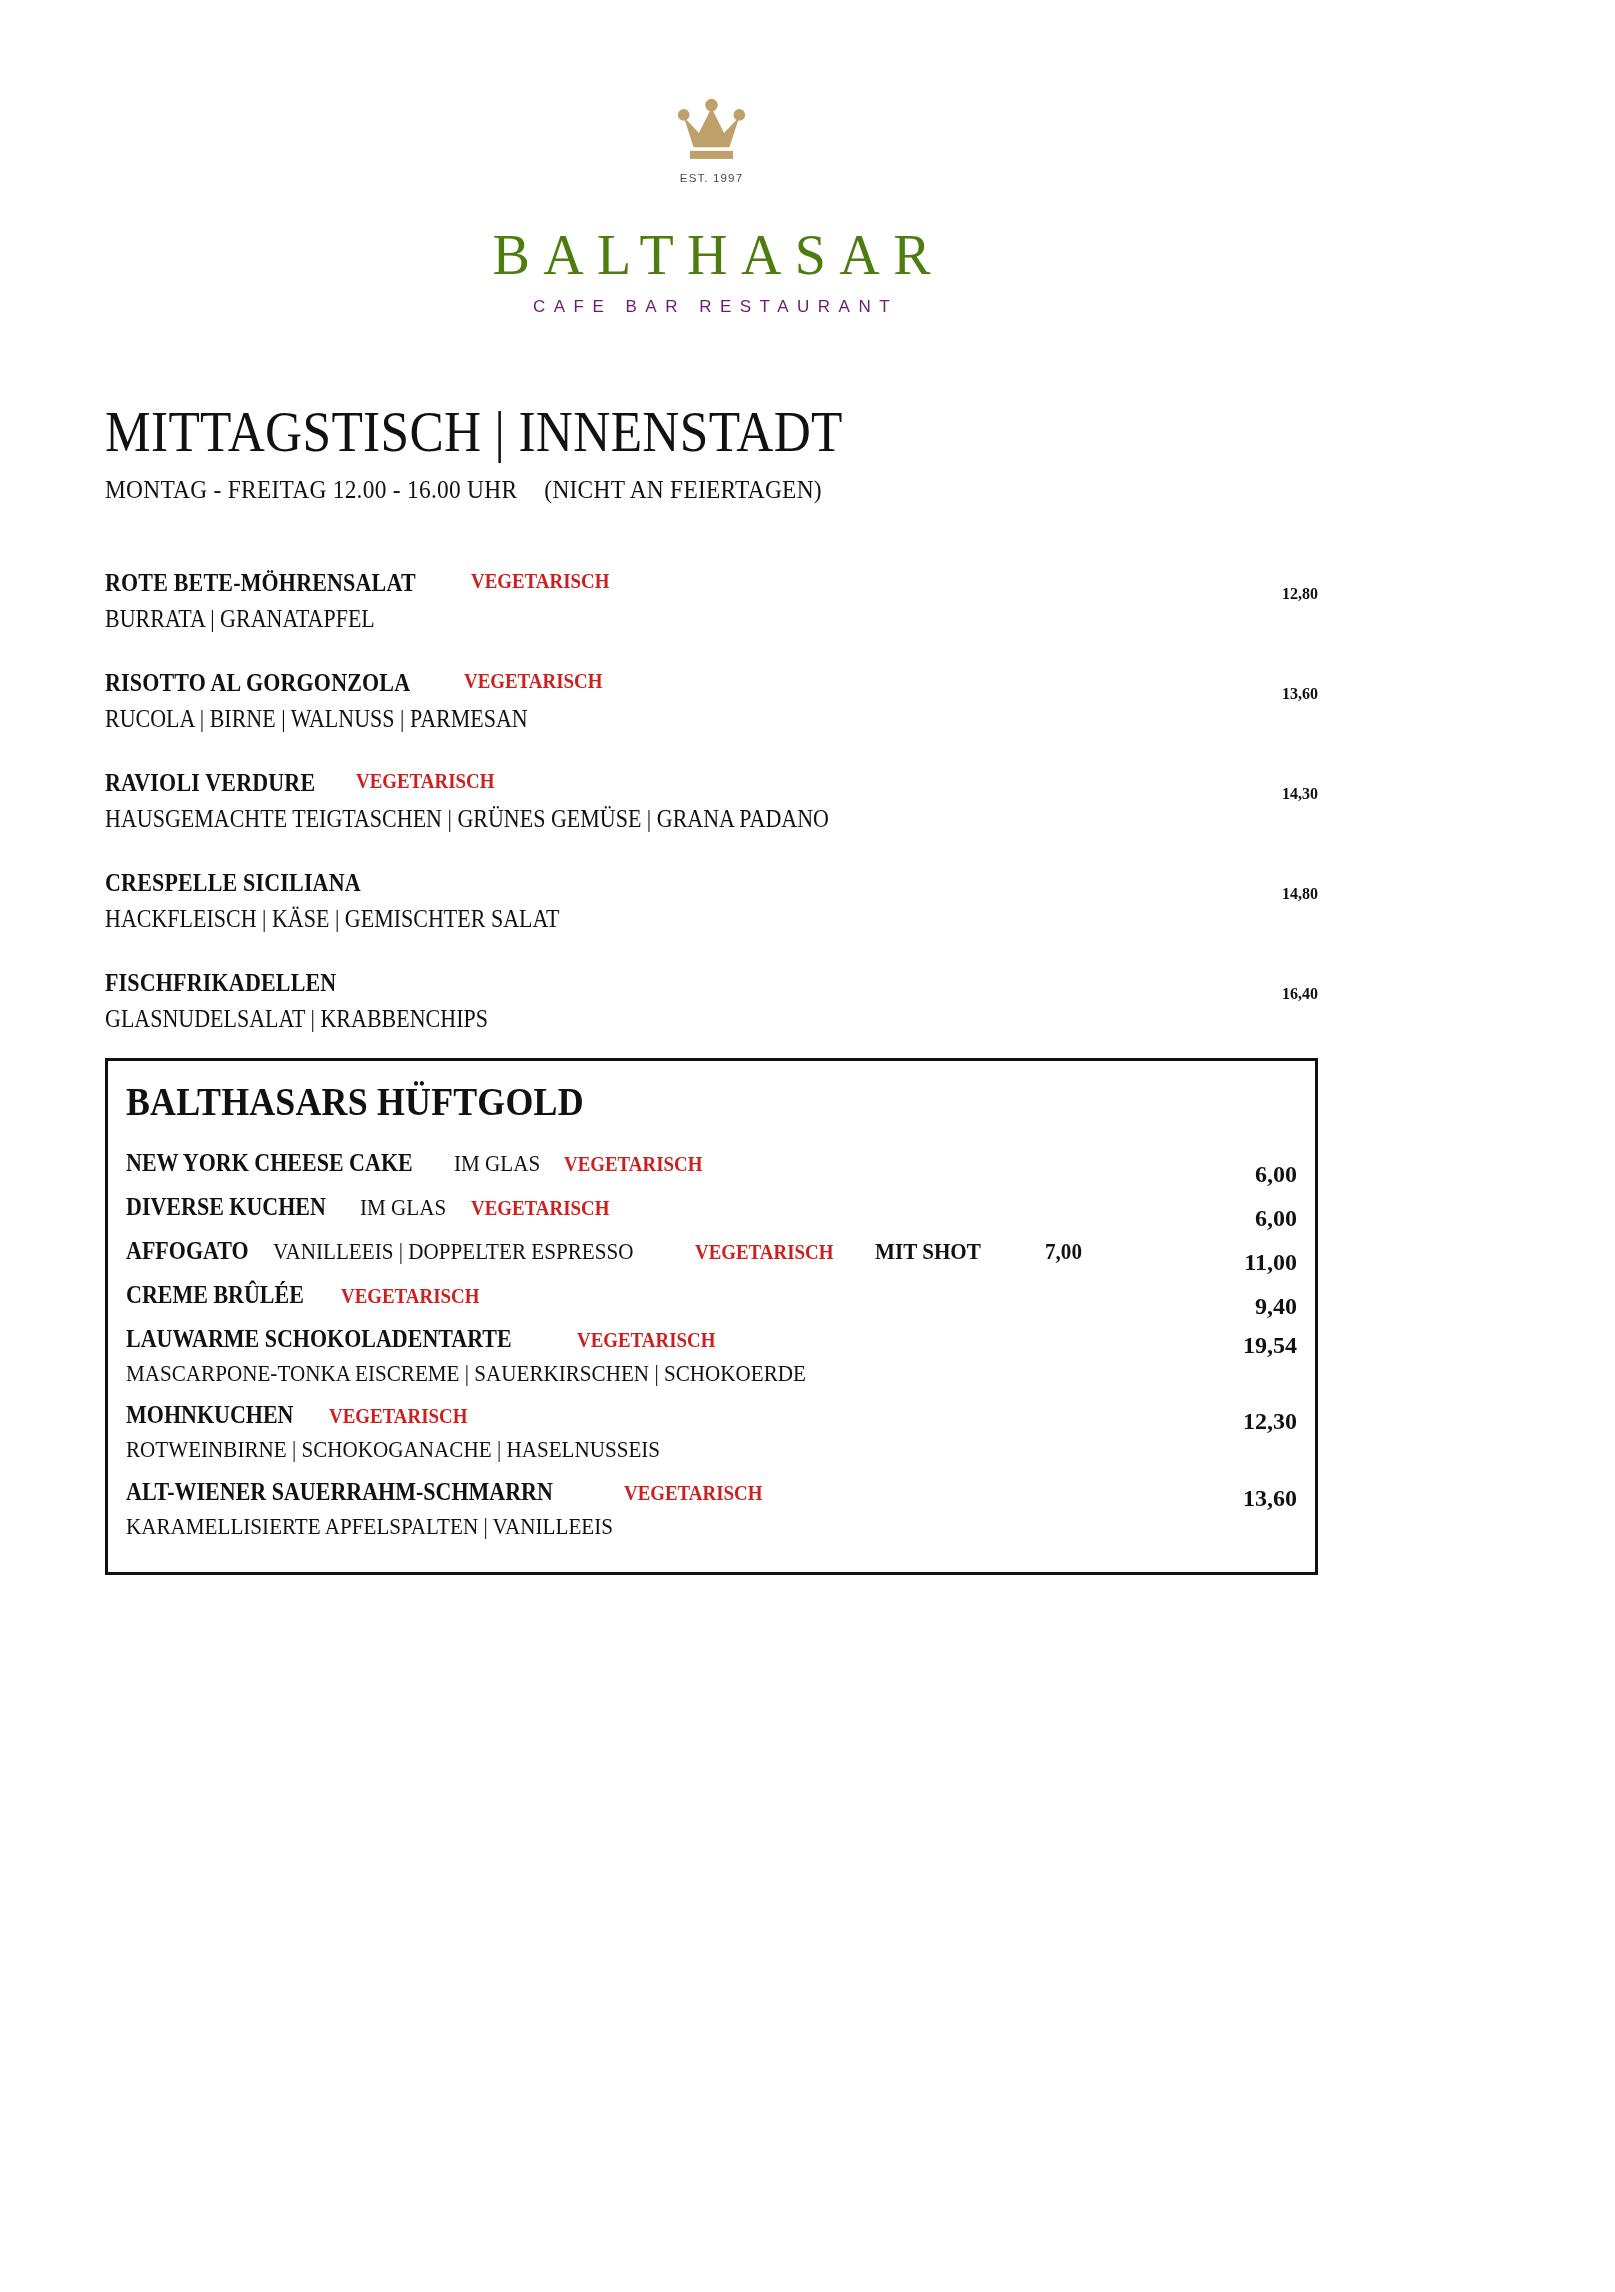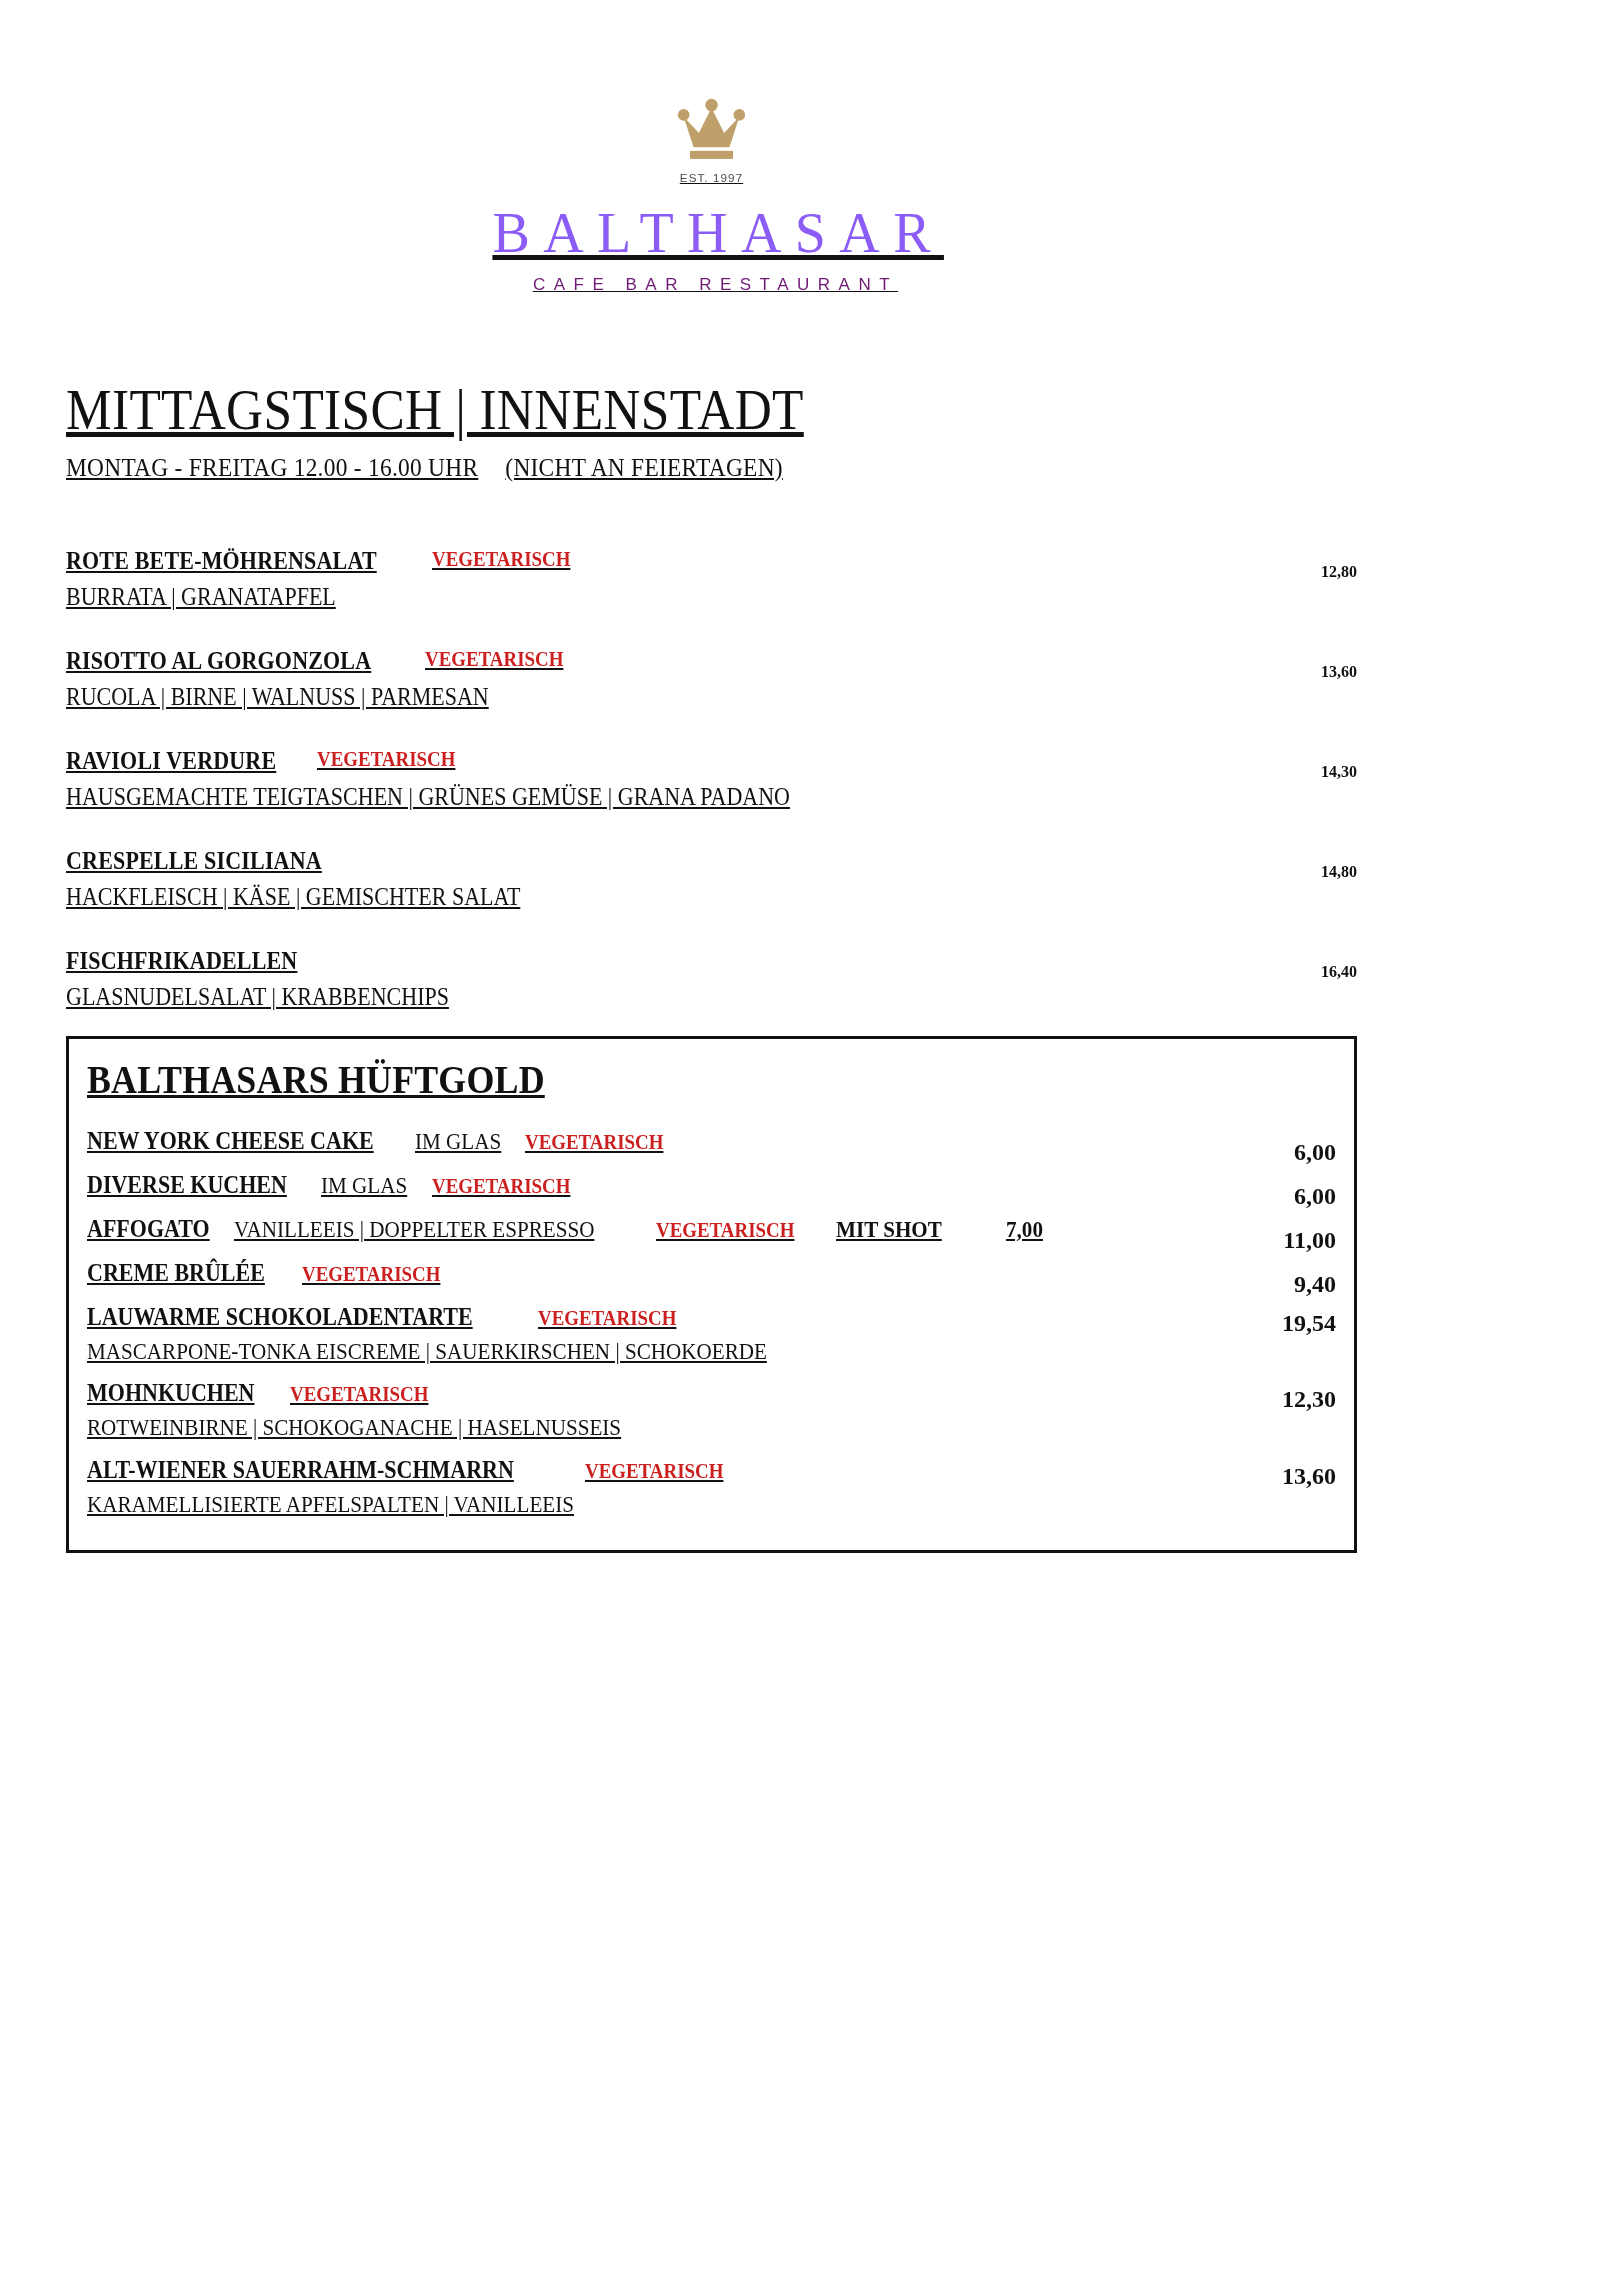--- a/index.html
+++ b/index.html
@@ -13,22 +13,21 @@
     font-family: "Liberation Serif", "DejaVu Serif", serif;
     color: #111111;
     overflow: hidden;
   }
 
   .page {
     position: relative;
     width: 1423px;
     height: 2293px;
     box-sizing: border-box;
-    padding: 0 66px;
-    text-decoration: underline;
+    padding: 0 105px;
   }
 
   
   .logo-block {
     padding-top: 97px;
     text-align: center;
   }
   .crown-wrap {
     display: block;
     margin: 0 auto;
@@ -39,22 +38,22 @@
     font-family: "Liberation Sans", "DejaVu Sans", sans-serif;
     font-size: 11.6px;
     letter-spacing: 1.1px;
     color: #4a4a4a;
     margin-top: 3.6px;
   }
   .brand-name {
     font-family: "Liberation Serif", "DejaVu Serif", serif;
     font-size: 56px;
     letter-spacing: 13.4px;
-    color: #8b5cf6;
-    margin-top: 17px;
+    color: #4d7c0f;
+    margin-top: 39px;
     text-indent: 13.4px;
     font-weight: 400;
   }
   .brand-sub {
     font-family: "Liberation Sans", "DejaVu Sans", sans-serif;
     font-size: 17px;
     letter-spacing: 8.5px;
     color: #701a75;
     margin-top: 10.7px;
     text-indent: 8px;

